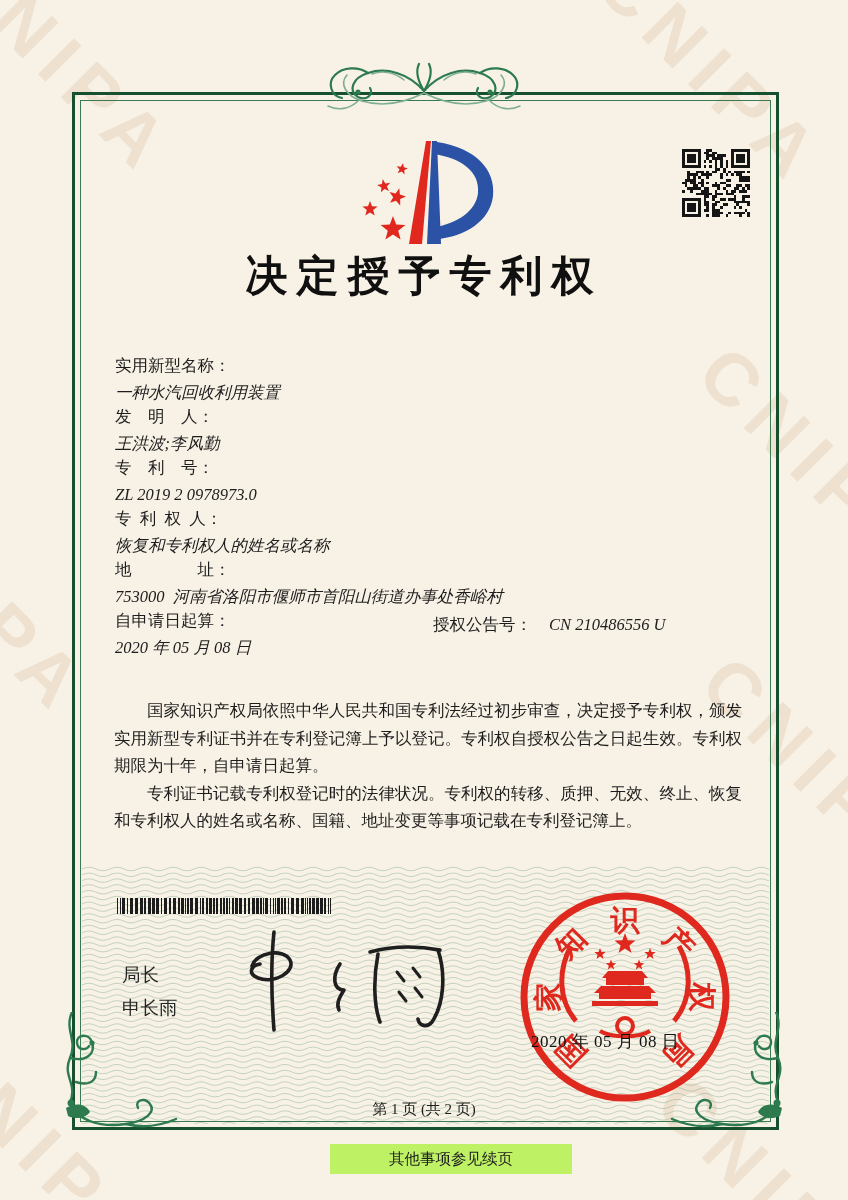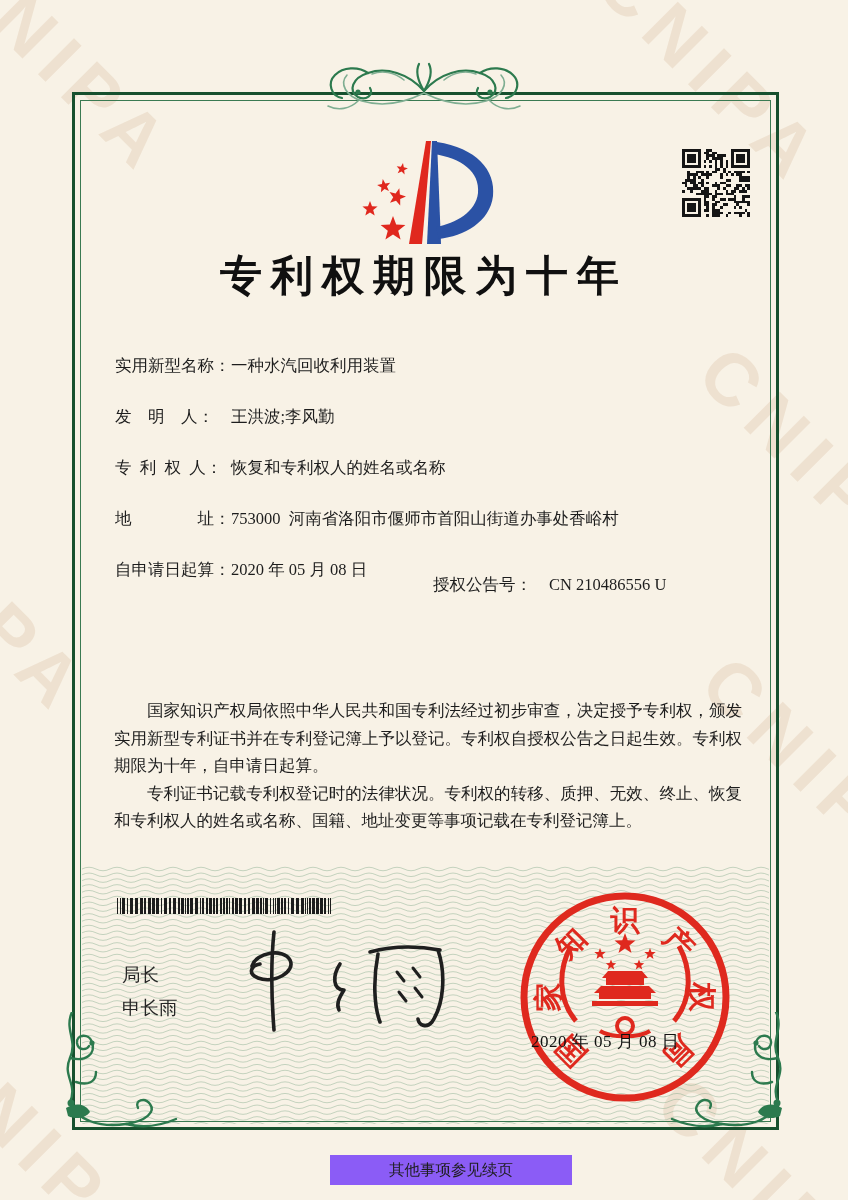--- a/index.html
+++ b/index.html
@@ -18,44 +18,44 @@
   .ornament path{fill:none;stroke:#2c7a4e;stroke-width:2.2;stroke-linecap:round;}
   .ornament .lt{stroke:#7fae92;stroke-width:1.6;}
   .corner path{fill:none;stroke:#2c7a4e;stroke-width:2.4;stroke-linecap:round;}
   .corner .fl{fill:#2c7a4e;stroke:none;}
   .cert-no{position:absolute;left:113px;top:148px;font-size:17px;letter-spacing:1.5px;z-index:2;}
   .logo{position:absolute;left:352px;top:136px;z-index:2;}
   .qr{position:absolute;left:682px;top:149px;z-index:2;}
   .title{position:absolute;left:0;right:0;top:248px;text-align:center;font-size:42px;font-weight:700;
          letter-spacing:9px;color:#101010;z-index:2;}
   .fields{position:absolute;left:115px;top:352px;width:650px;font-size:16.5px;z-index:2;}
-  .row{position:relative;height:27px;margin-bottom:24px;display:flex;line-height:27px;}
+  .row{position:relative;height:27px;margin-bottom:24px;display:flex;line-height:27px;flex-direction:column;}
   .lbl{flex:none;width:116px;white-space:pre;}
-  .val{white-space:pre-wrap;}
-  .pair2{position:absolute;left:318px;top:15px;display:flex;justify-content:space-between;}
+  .val{white-space:pre-wrap;font-style:italic;}
+  .pair2{position:absolute;left:318px;top:4px;display:flex;justify-content:space-between;}
   .body-text{position:absolute;left:114px;top:697px;width:628px;font-size:16.5px;line-height:27.5px;
              text-align:justify;z-index:2;}
   .body-text p{margin:0;text-indent:2em;}
   .barcode{position:absolute;left:117px;top:898px;width:222px;height:16px;z-index:2;display:flex;align-items:stretch;}
   .barcode span{display:inline-block;background:#1c1c1c;}
   .officer-title{position:absolute;left:122px;top:962px;font-size:18.5px;z-index:2;
          font-family:"Liberation Sans","DejaVu Sans",sans-serif;color:#262626;}
   .officer-name{position:absolute;left:122px;top:995px;font-size:18.5px;z-index:2;
          font-family:"Liberation Sans","DejaVu Sans",sans-serif;color:#262626;}
   .signature{position:absolute;left:240px;top:926px;z-index:2;}
   .signature path{fill:none;stroke:#1f1f1f;stroke-width:3.6;stroke-linecap:round;stroke-linejoin:round;}
   .seal{position:absolute;left:516px;top:888px;z-index:3;}
   .seal-ring{fill:none;stroke:#df291e;stroke-width:7;}
   .seal text{font-family:"Liberation Serif","DejaVu Serif",serif;font-size:29px;font-weight:700;fill:#df291e;}
   .emblem{fill:#df291e;}
   .emblem .st{fill:none;stroke:#df291e;}
   .seal-date{position:absolute;left:531px;top:1030px;font-size:17px;letter-spacing:.5px;color:#111;z-index:4;}
   .page-info{position:absolute;left:0;right:0;top:1100px;text-align:center;font-size:15px;z-index:2;}
-  .continuation{position:absolute;left:330px;top:1144px;width:242px;height:30px;background:#8b5cf6;
-        text-align:center;line-height:30px;font-size:15.5px;z-index:2;margin-top:11px;}
+  .continuation{position:absolute;left:330px;top:1144px;width:242px;height:30px;background:#bef264;
+        text-align:center;line-height:30px;font-size:15.5px;z-index:2;}
 </style>
 </head>
 <body>
 
 <div class="page">
 
   <div class="wm" style="left:-10px;top:-70px">CNIPA</div>
   <div class="wm" style="left:640px;top:-60px">CNIPA</div>
   <div class="wm" style="left:742px;top:330px">CNIPA</div>
   <div class="wm" style="left:-95px;top:470px">CNIPA</div>
@@ -467,30 +467,34 @@
       <rect x="6" y="24" width="1" height="1"></rect>
       <rect x="9" y="24" width="1" height="1"></rect>
       <rect x="11" y="24" width="1" height="1"></rect>
       <rect x="12" y="24" width="1" height="1"></rect>
       <rect x="13" y="24" width="1" height="1"></rect>
       <rect x="16" y="24" width="1" height="1"></rect>
       <rect x="21" y="24" width="1" height="1"></rect>
       <rect x="24" y="24" width="1" height="1"></rect>
     </svg>
 
-  <div class="title">专利权期限为十年</div>
+  <div class="title">决定授予专利权</div>
 
   <div class="fields">
     <div class="row">
       <span class="lbl">实用新型名称：</span>
         <span class="val">一种水汽回收利用装置</span>
     </div>
     <div class="row">
       <span class="lbl">发　明　人：</span>
         <span class="val">王洪波;李风勤</span>
+    </div>
+    <div class="row">
+      <span class="lbl">专　利　号：</span>
+        <span class="val">ZL 2019 2 0978973.0</span>
     </div>
     <div class="row">
       <span class="lbl">专  利  权  人：</span>
         <span class="val">恢复和专利权人的姓名或名称</span>
     </div>
     <div class="row">
       <span class="lbl">地　　　　址：</span>
         <span class="val">753000  河南省洛阳市偃师市首阳山街道办事处香峪村</span>
     </div>
     <div class="row">
@@ -609,15 +613,16 @@
       <rect x="83" y="105" width="52" height="6"></rect>
       <rect x="76" y="113" width="66" height="5"></rect>
       <path class="st" d="M55,58 C42,82 42,112 60,133" style="stroke-width:5"></path>
       <path class="st" d="M163,58 C176,82 176,112 158,133" style="stroke-width:5"></path>
       <circle class="st" cx="109" cy="138" r="8" style="stroke-width:4"></circle>
       <path class="st" d="M84,143 C95,150 123,150 134,143" style="stroke-width:4"></path>
     </g>
   </svg>
   <div class="seal-date">2020 年 05 月 08 日</div>
 
+  <div class="page-info">第 1 页 (共 2 页)</div>
   <div class="continuation">其他事项参见续页</div>
 
 </div>
 
 </body></html>

